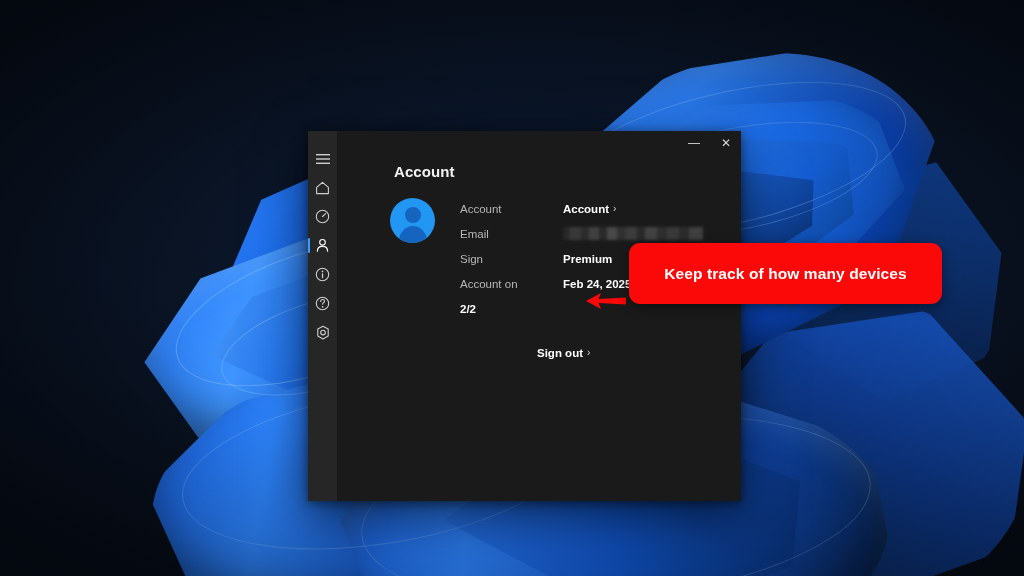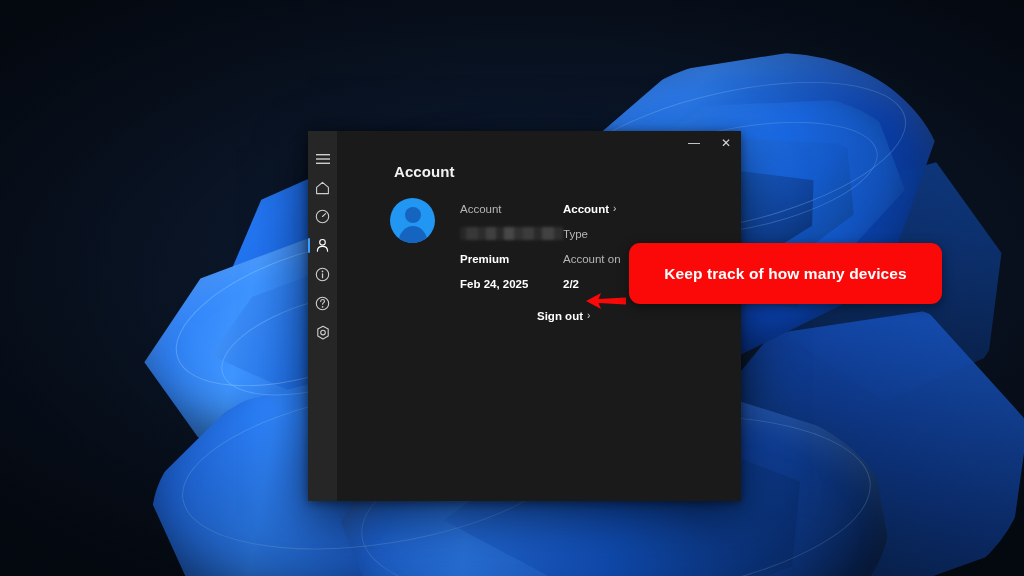--- a/index.html
+++ b/index.html
@@ -316,21 +316,21 @@
         #272727 0 6px, #3a3a3a 6px 18px, #2e2e2e 18px 26px, #434343 26px 36px,
         #2a2a2a 36px 44px, #4b4b4b 44px 54px, #333 54px 63px, #3e3e3e 63px 74px,
         #2b2b2b 74px 82px, #454545 82px 94px, #303030 94px 104px, #3b3b3b 104px 116px,
         #2d2d2d 116px 126px, #414141 126px 140px);
     filter: blur(1.6px);
     opacity: .95;
   }
 
   .signout-row {
     margin-left: 200px;
-    margin-top: 7px;
+    margin-top: 19px;
   }
 
   
   #callout {
     position: absolute;
     left: 629px; top: 243px;
     width: 313px; height: 61px;
     background: #fb0808;
     border-radius: 11px;
     display: flex;
@@ -473,25 +473,26 @@
         </div>
 
         <div class="fields">
 
           <div class="fld-label">Account</div>
           <div class="fld-link">
             <span>Account</span>
             <span class="chev">›</span>
           </div>
 
+          <div class="fld-label">Email</div>
           <div class="fld-value">
             <div class="blurred-email"></div>
           </div>
 
-          <div class="fld-label">Type</div>
+          <div class="fld-label">Sign</div>
           <div class="fld-value">Premium</div>
 
           <div class="fld-label">Account on</div>
           <div class="fld-value">Feb 24, 2025</div>
 
           <div class="fld-value">2/2</div>
 
         </div>
       </div>
 

